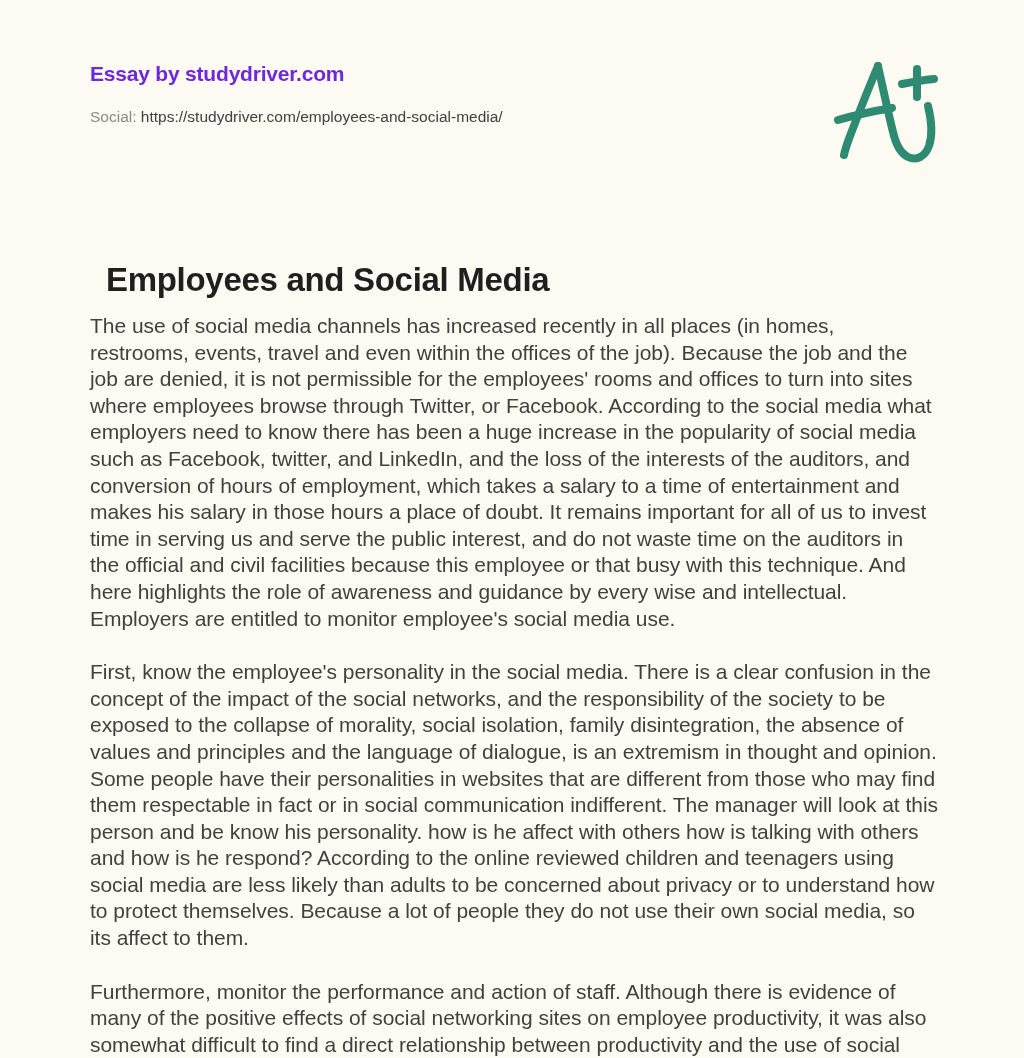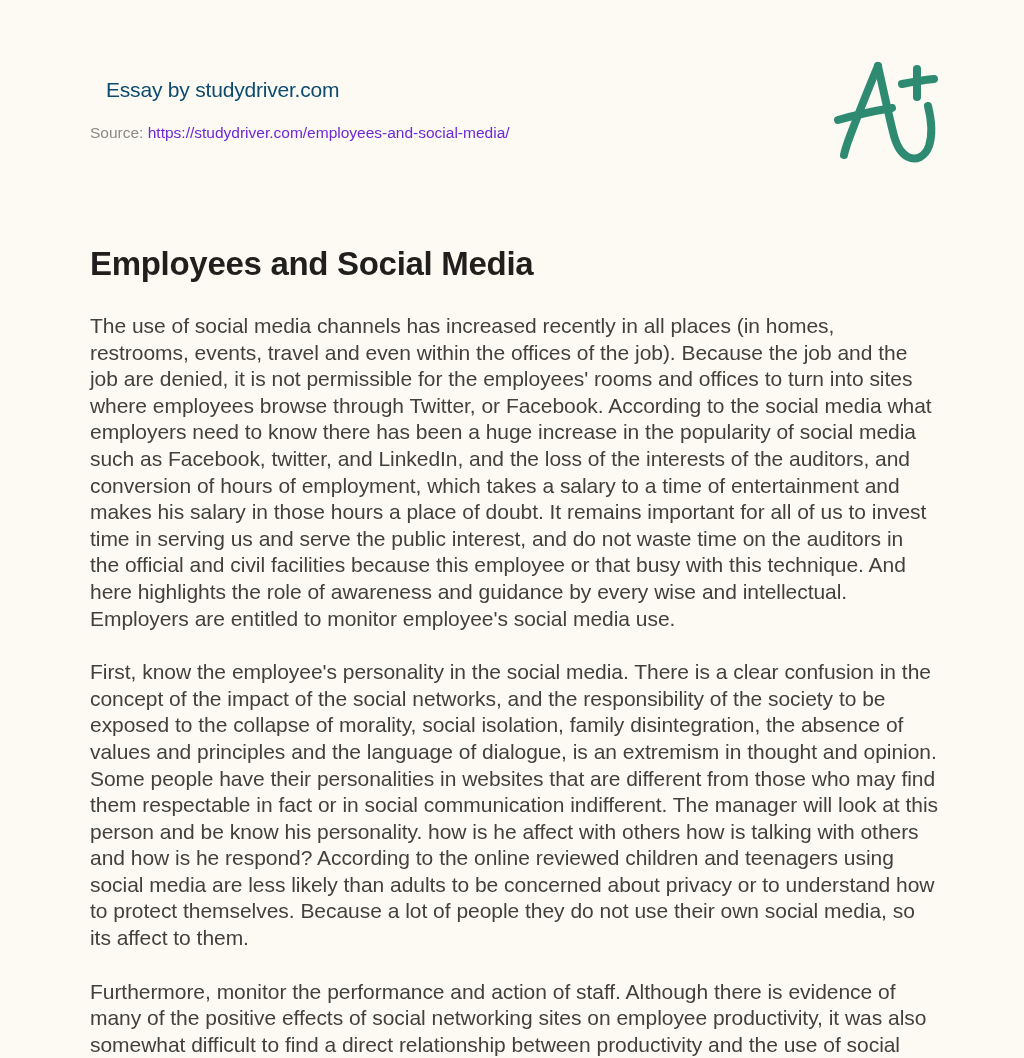--- a/index.html
+++ b/index.html
@@ -27,39 +27,39 @@
   
   .header {
     position: absolute;
     left: 90px;
     top: 60px;
     width: 860px;
   }
 
   .essay-by {
     font-size: 21px;
-    font-weight: normal;
+    font-weight: bold;
     letter-spacing: -0.2px;
-    color: #0c4a6e;
+    color: #6d28d9;
     line-height: 28px;
-    margin: 16px;
+    margin: 0;
     white-space: nowrap;
   }
 
   .source-line {
     margin-top: 18px;
     font-size: 15.5px;
     line-height: 22px;
     white-space: nowrap;
   }
   .source-label {
     color: #8d8a86;
   }
   .source-url {
-    color: #6d28d9;
+    color: #404040;
     text-decoration: none;
   }
 
   
   .logo {
     position: absolute;
     right: 78px;
     top: 58px;
     width: 120px;
     height: 110px;
@@ -68,21 +68,21 @@
     display: block;
     width: 120px;
     height: 110px;
   }
 
   
   .doc-title {
     position: absolute;
     left: 90px;
     top: 243px;
-    margin: 0;
+    margin: 16px;
     font-size: 33px;
     font-weight: bold;
     letter-spacing: -0.3px;
     color: #211f1e;
     line-height: 42px;
     white-space: nowrap;
   }
 
   
   .article {
@@ -106,21 +106,21 @@
   }
 </style>
 </head>
 <body>
 
 <div class="page">
 
   <div class="header">
     <h2 class="essay-by">Essay by studydriver.com</h2>
     <div class="source-line">
-      <span class="source-label">Source:</span>
+      <span class="source-label">Social:</span>
       <a class="source-url" href="#">https://studydriver.com/employees-and-social-media/</a>
     </div>
   </div>
 
   <div class="logo">
     <svg viewBox="0 0 120 110" xmlns="http://www.w3.org/2000/svg">
       <g fill="none" stroke="#2e8b72" stroke-linecap="round" stroke-linejoin="round">
 
         <path d="M52 8 C46 22, 34 52, 24 78 C21 86, 19 92, 18 97" stroke-width="8"></path>
 

